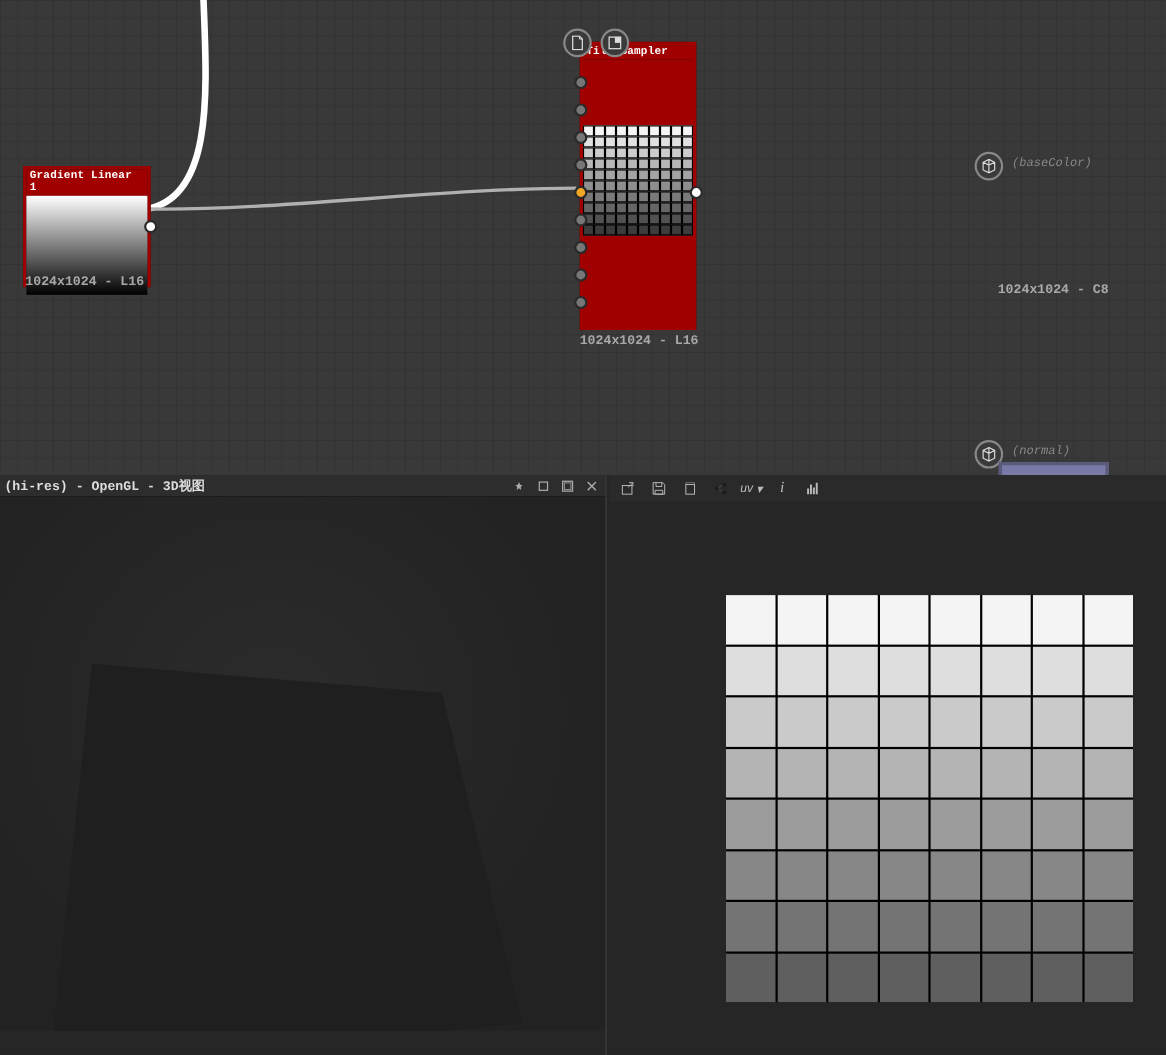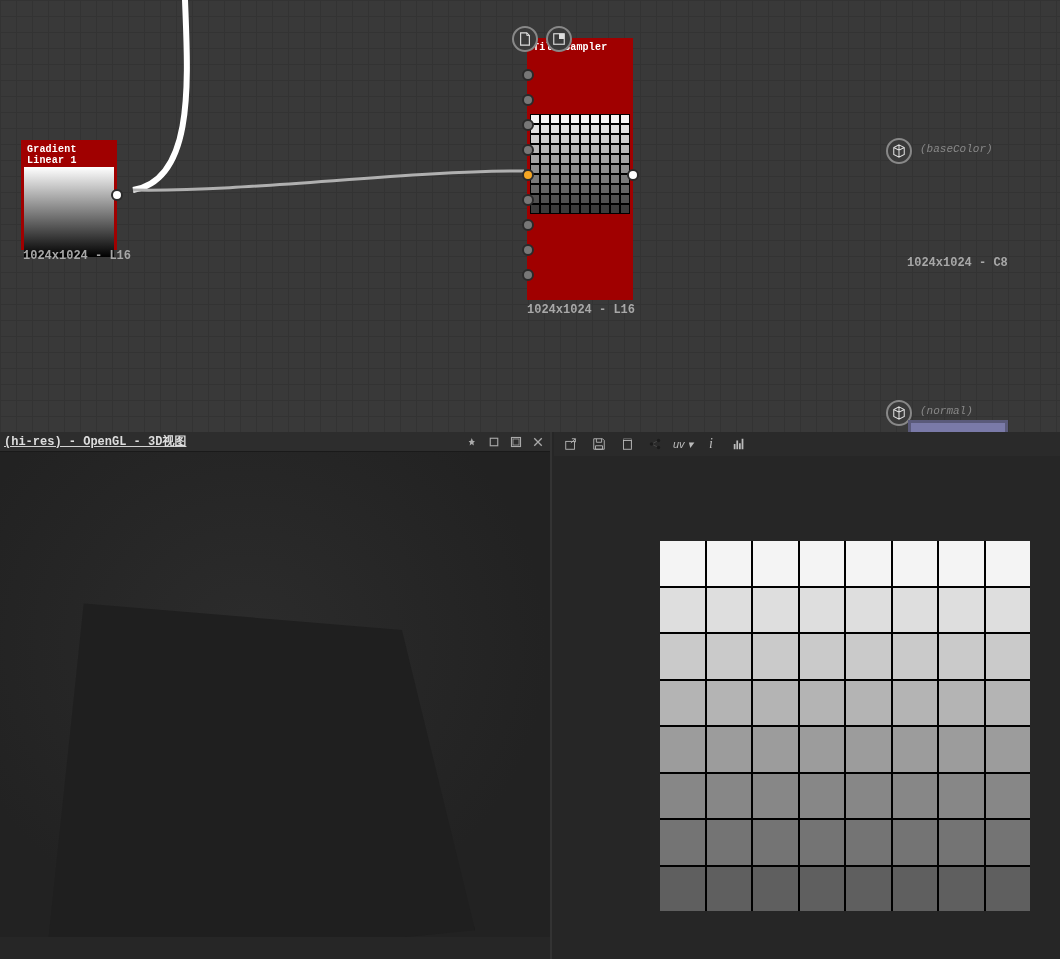--- a/index.html
+++ b/index.html
@@ -110,21 +110,21 @@
   font-size: 11px;
 }
 
 
 .panel-3d, .panel-2d {
   position: absolute;
   top: 432px;
   height: 527px;
   background: #262626;
 }
-.panel-3d { left: 0; width: 552px; border-right: 2px solid #333; text-decoration: underline; }
+.panel-3d { left: 0; width: 552px; border-right: 2px solid #333; }
 .panel-2d { left: 554px; width: 506px; }
 
 .panel-titlebar {
   height: 20px;
   background: #2d2d2d;
   display: flex;
   align-items: center;
   padding: 0 4px;
   gap: 6px;
   font-weight: bold;
@@ -216,21 +216,21 @@
 </head>
 <body>
 
 <div class="graph-panel">
 
   <svg class="wire">
     <path d="M 185 0 C 188 80, 195 180, 133 190" stroke="#fff" stroke-width="6" fill="none"></path>
     <path d="M 133 190 C 250 192, 400 171, 524 171" stroke="#b0b0b0" stroke-width="3" fill="none"></path>
   </svg>
 
-  <div class="node" style="left:21px; top:140px; width:96px; height:110px;">
+  <div class="node" style="left:21px; top:151px; width:116px; height:110px;">
     <div class="title">Gradient Linear 1</div>
     <div style="width:100%; height:calc(100% - 14px);">
       <div class="thumb-gradient"></div>
     </div>
     <div class="port out white" style="right:-9px; top:50%; transform:translateY(-50%);"></div>
   </div>
   <div class="node-caption" style="left:23px; top:249px;">1024x1024 - L16</div>
 
   <div class="node" style="left:527px; top:38px; width:106px; height:262px;">
     <div class="title">Tile Sampler</div>

